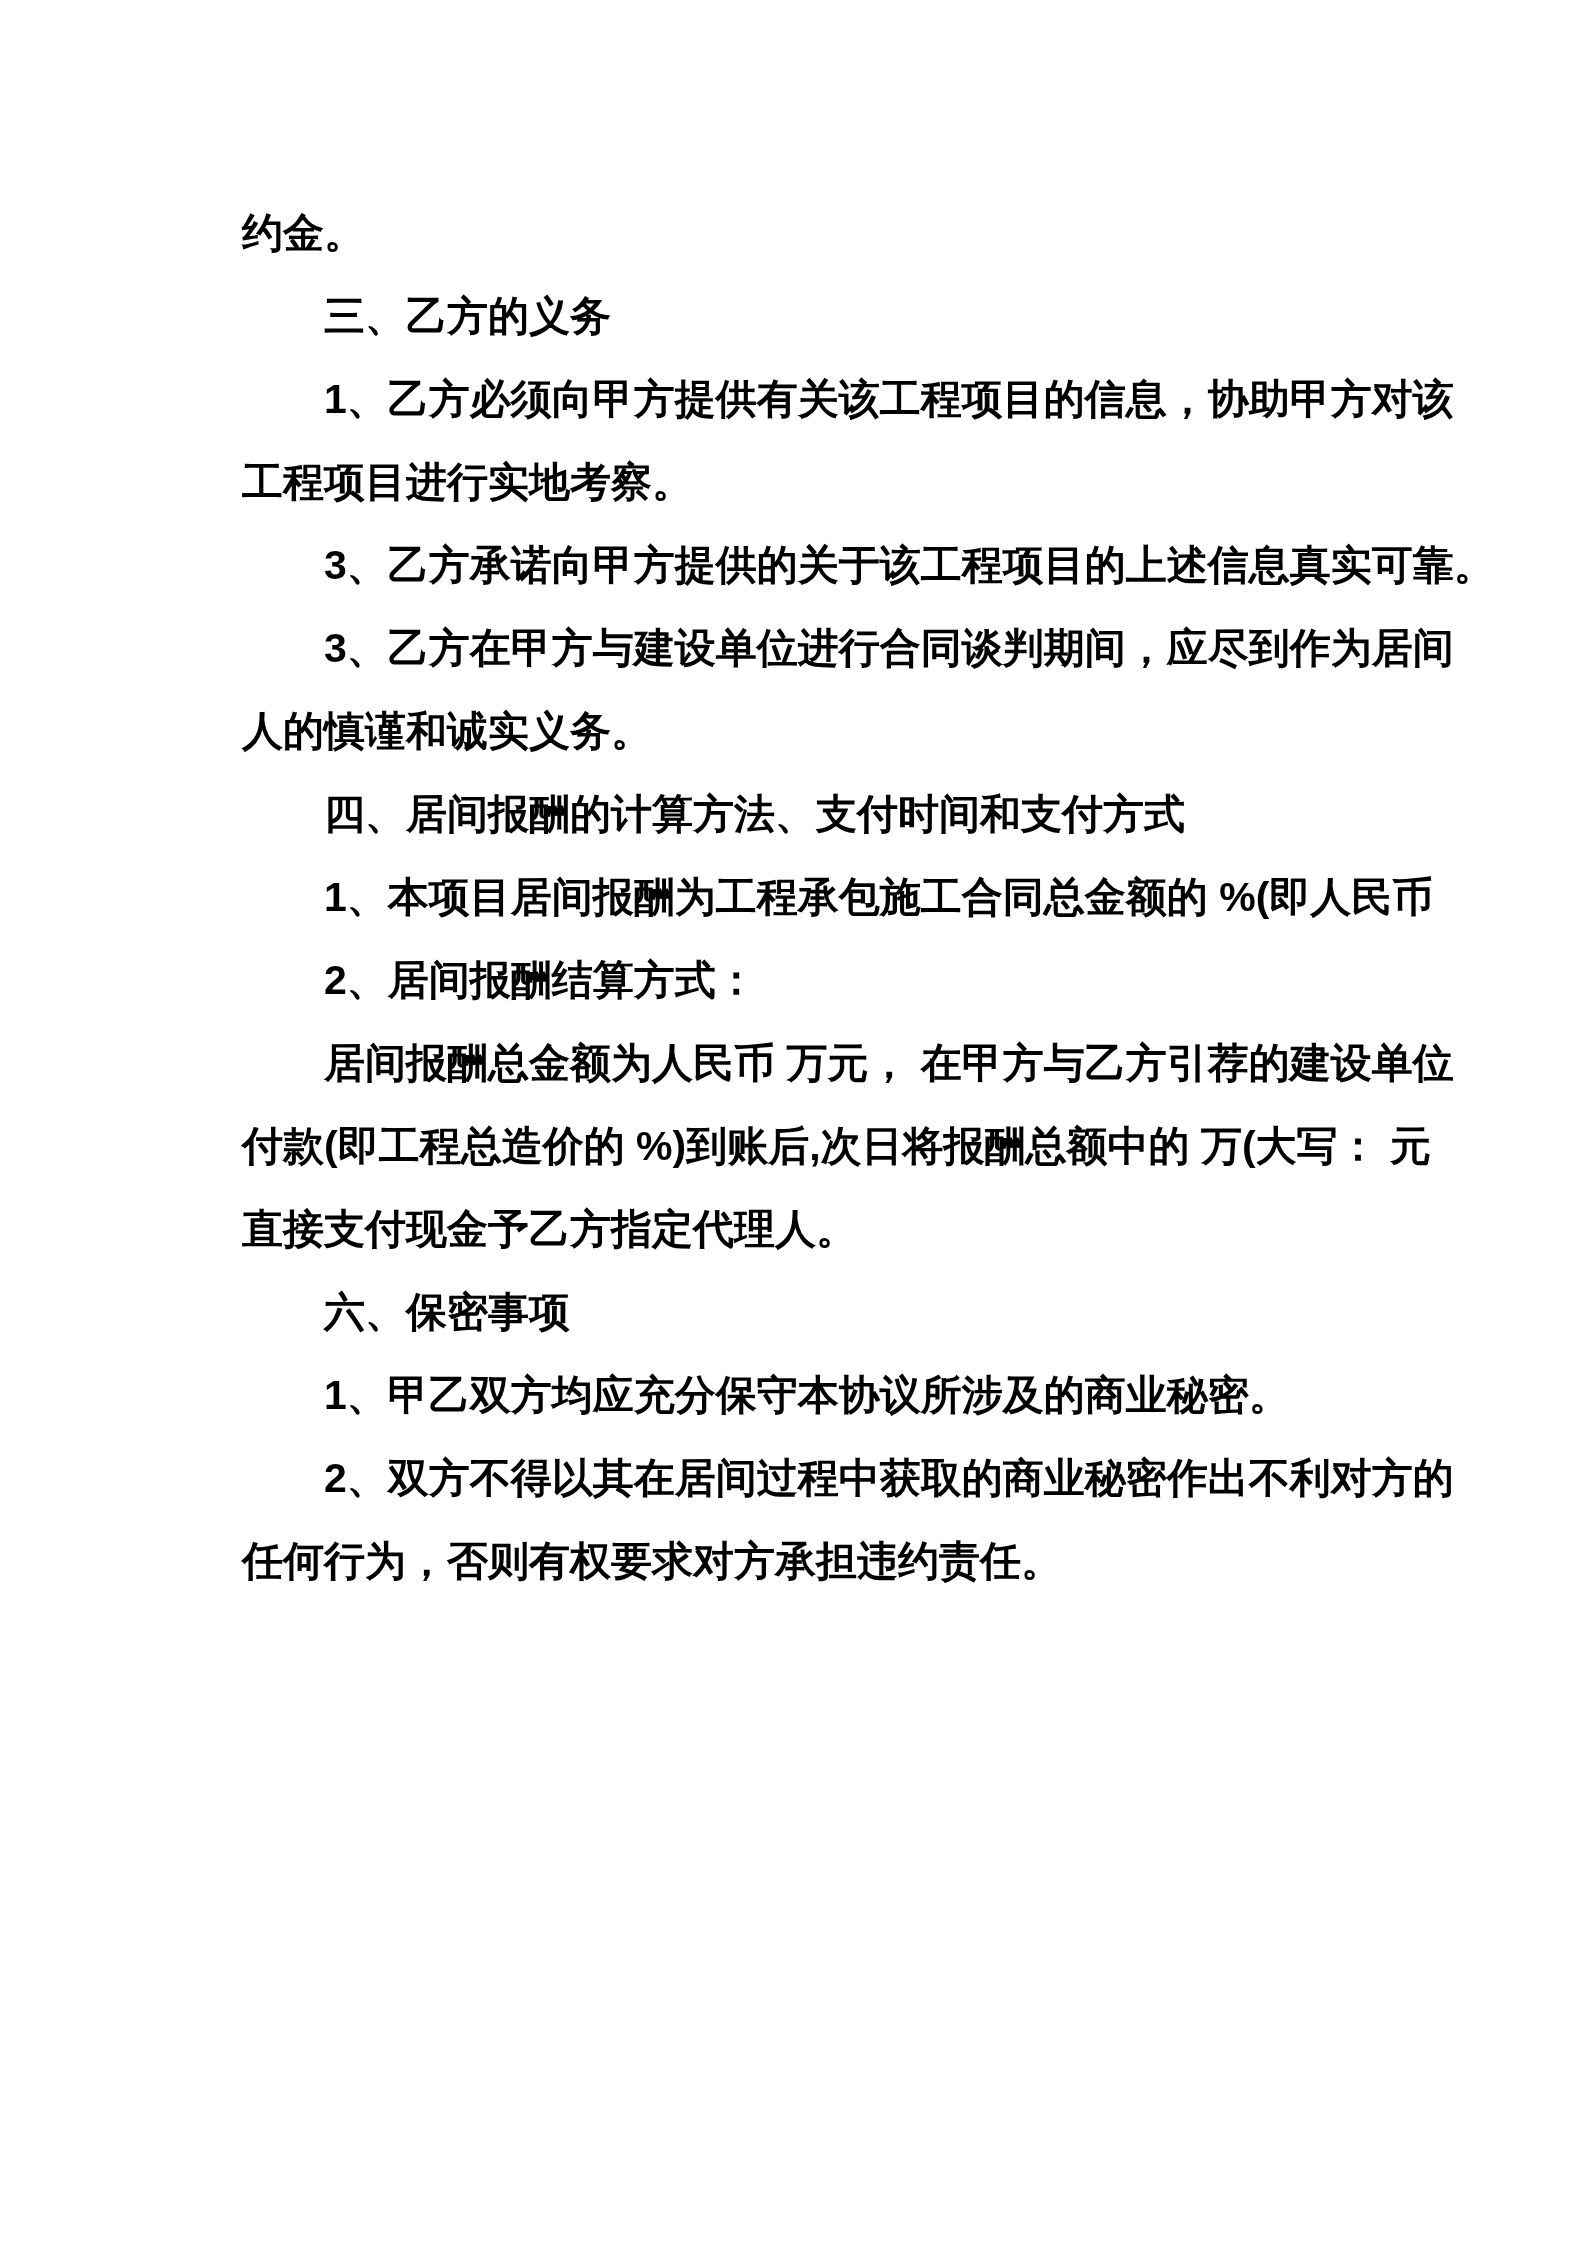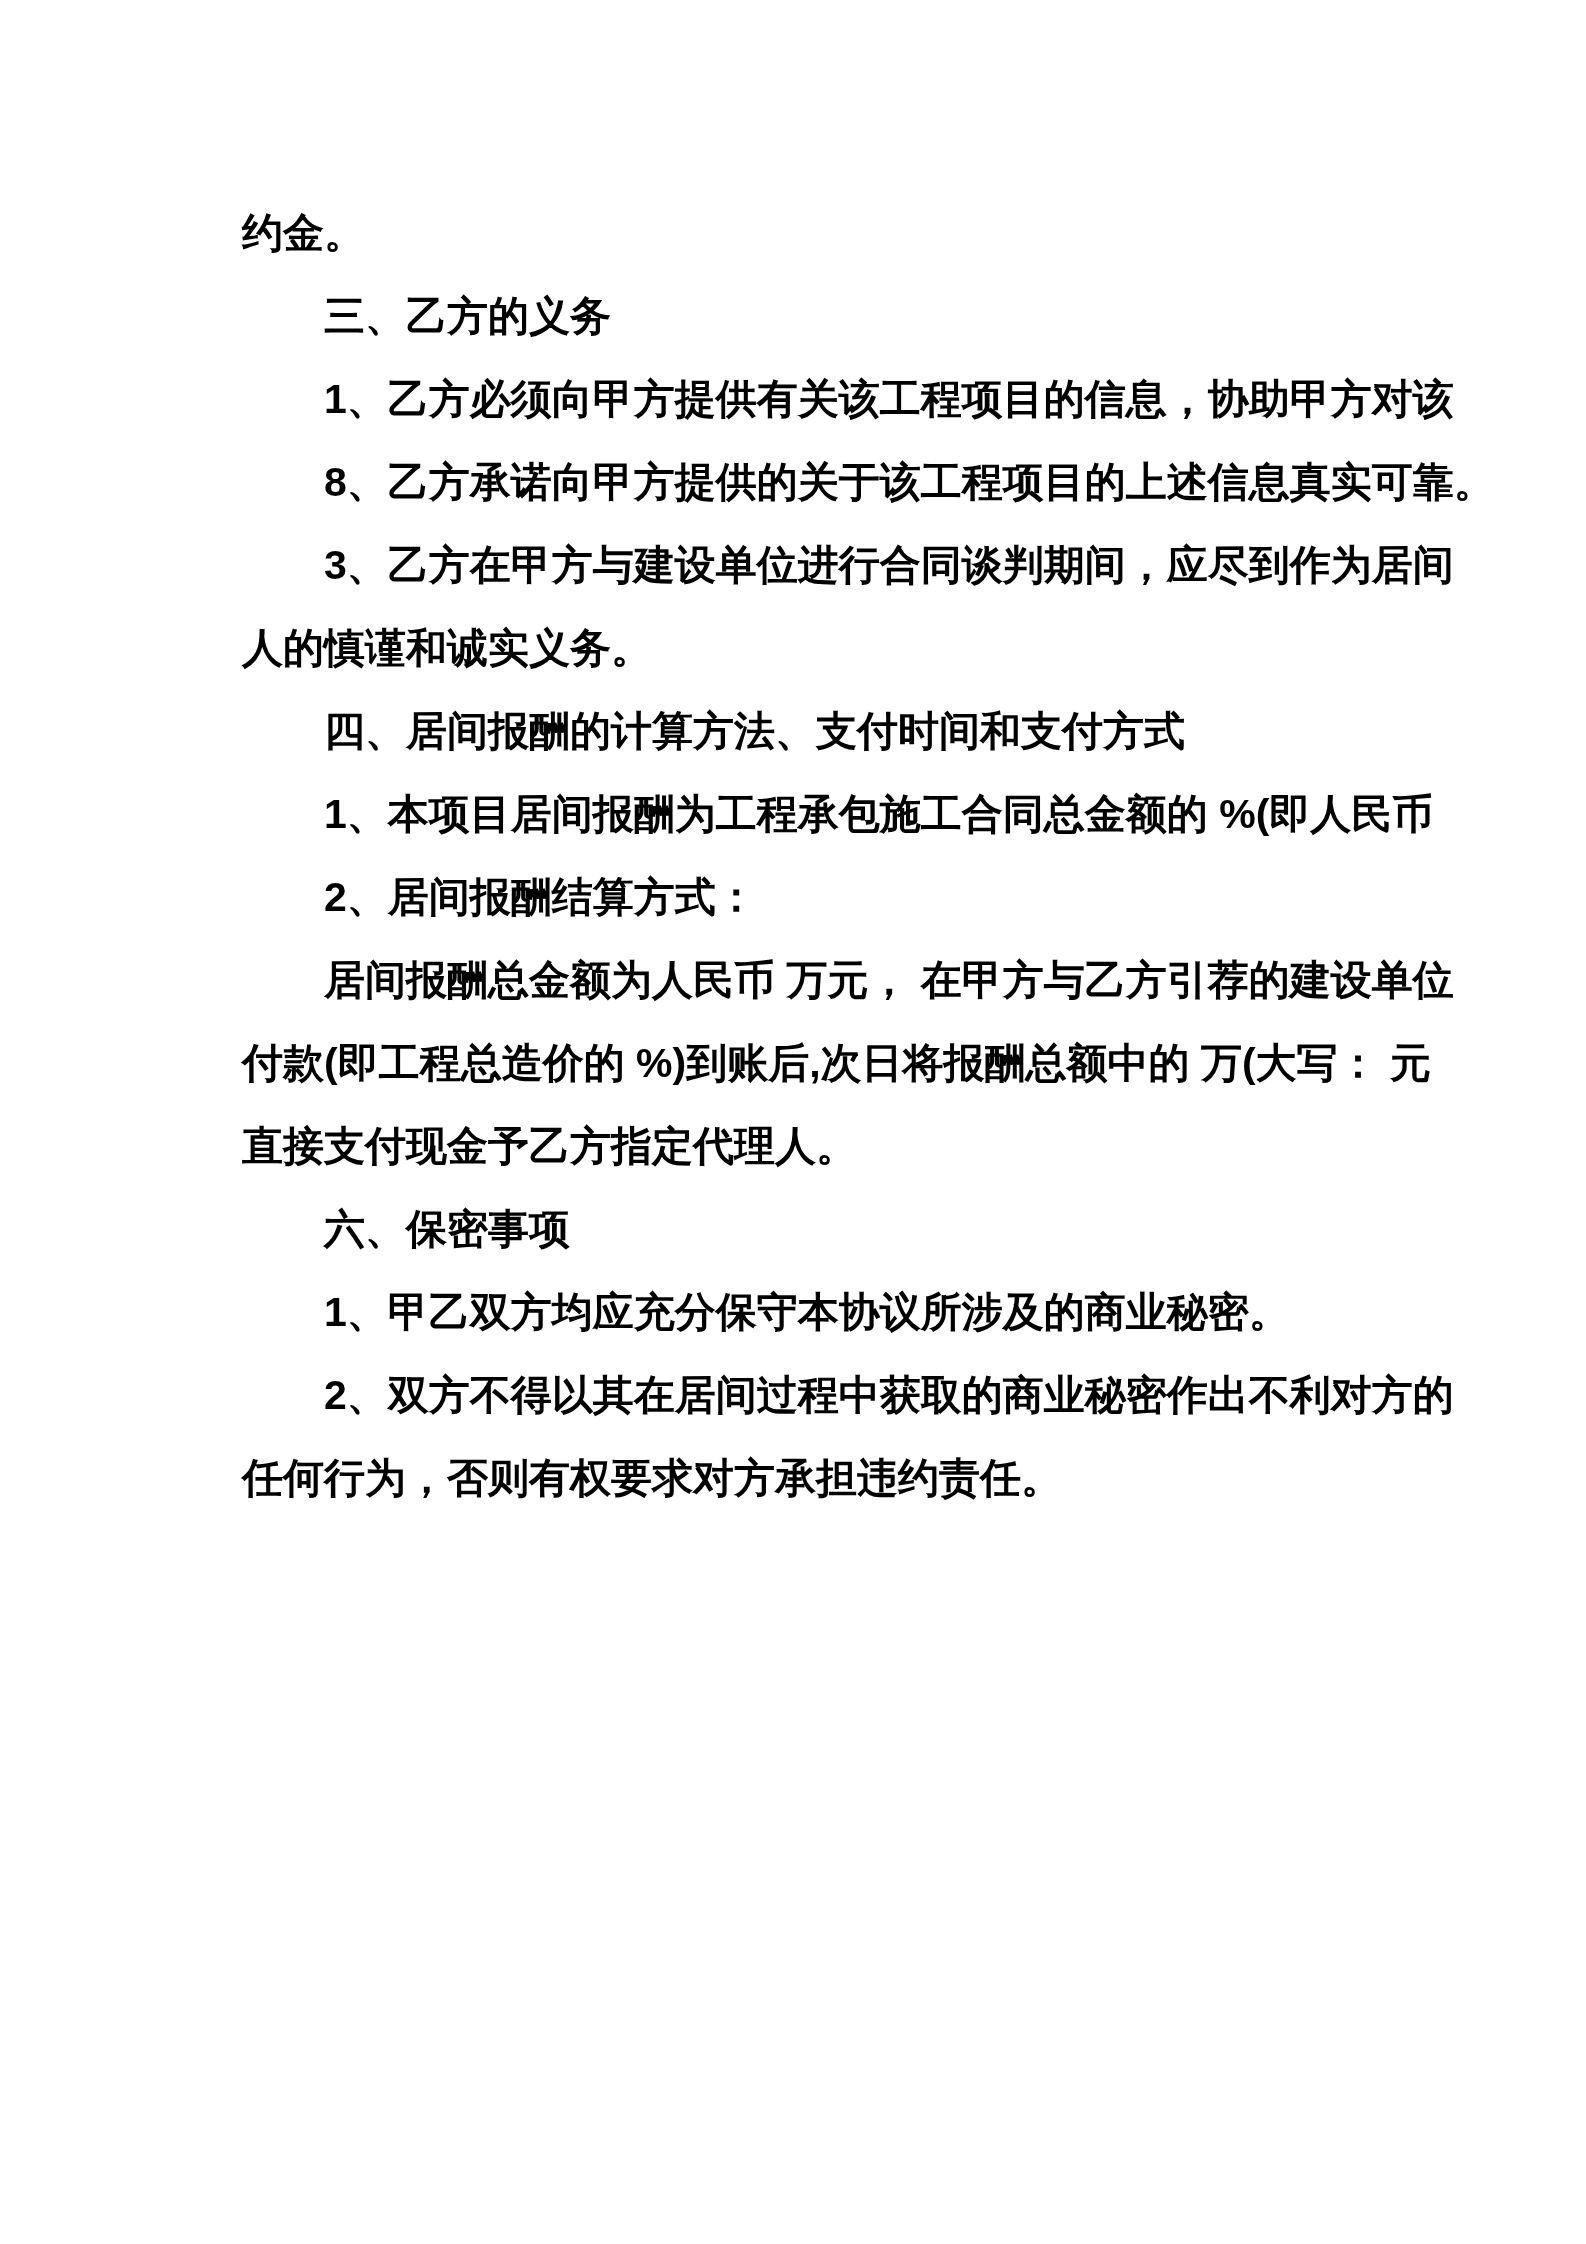--- a/index.html
+++ b/index.html
@@ -47,21 +47,22 @@
   }
 </style>
 </head>
 <body>
 
 <div class="page">
   <div class="doc-body" id="doc-body">
       <div class="text-line">约金。</div>
       <div class="text-line indent">三、乙方的义务</div>
       <div class="text-line indent">1、乙方必须向甲方提供有关该工程项目的信息，协助甲方对该</div>
-      <div class="text-line indent">8、乙方承诺向甲方提供的关于该工程项目的上述信息真实可靠。</div>
+      <div class="text-line">工程项目进行实地考察。</div>
+      <div class="text-line indent">3、乙方承诺向甲方提供的关于该工程项目的上述信息真实可靠。</div>
       <div class="text-line indent">3、乙方在甲方与建设单位进行合同谈判期间，应尽到作为居间</div>
       <div class="text-line">人的慎谨和诚实义务。</div>
       <div class="text-line indent">四、居间报酬的计算方法、支付时间和支付方式</div>
       <div class="text-line indent">1、本项目居间报酬为工程承包施工合同总金额的 %(即人民币</div>
       <div class="text-line indent">2、居间报酬结算方式：</div>
       <div class="text-line indent">居间报酬总金额为人民币 万元， 在甲方与乙方引荐的建设单位</div>
       <div class="text-line">付款(即工程总造价的 %)到账后,次日将报酬总额中的 万(大写： 元</div>
       <div class="text-line">直接支付现金予乙方指定代理人。</div>
       <div class="text-line indent">六、保密事项</div>
       <div class="text-line indent">1、甲乙双方均应充分保守本协议所涉及的商业秘密。</div>

